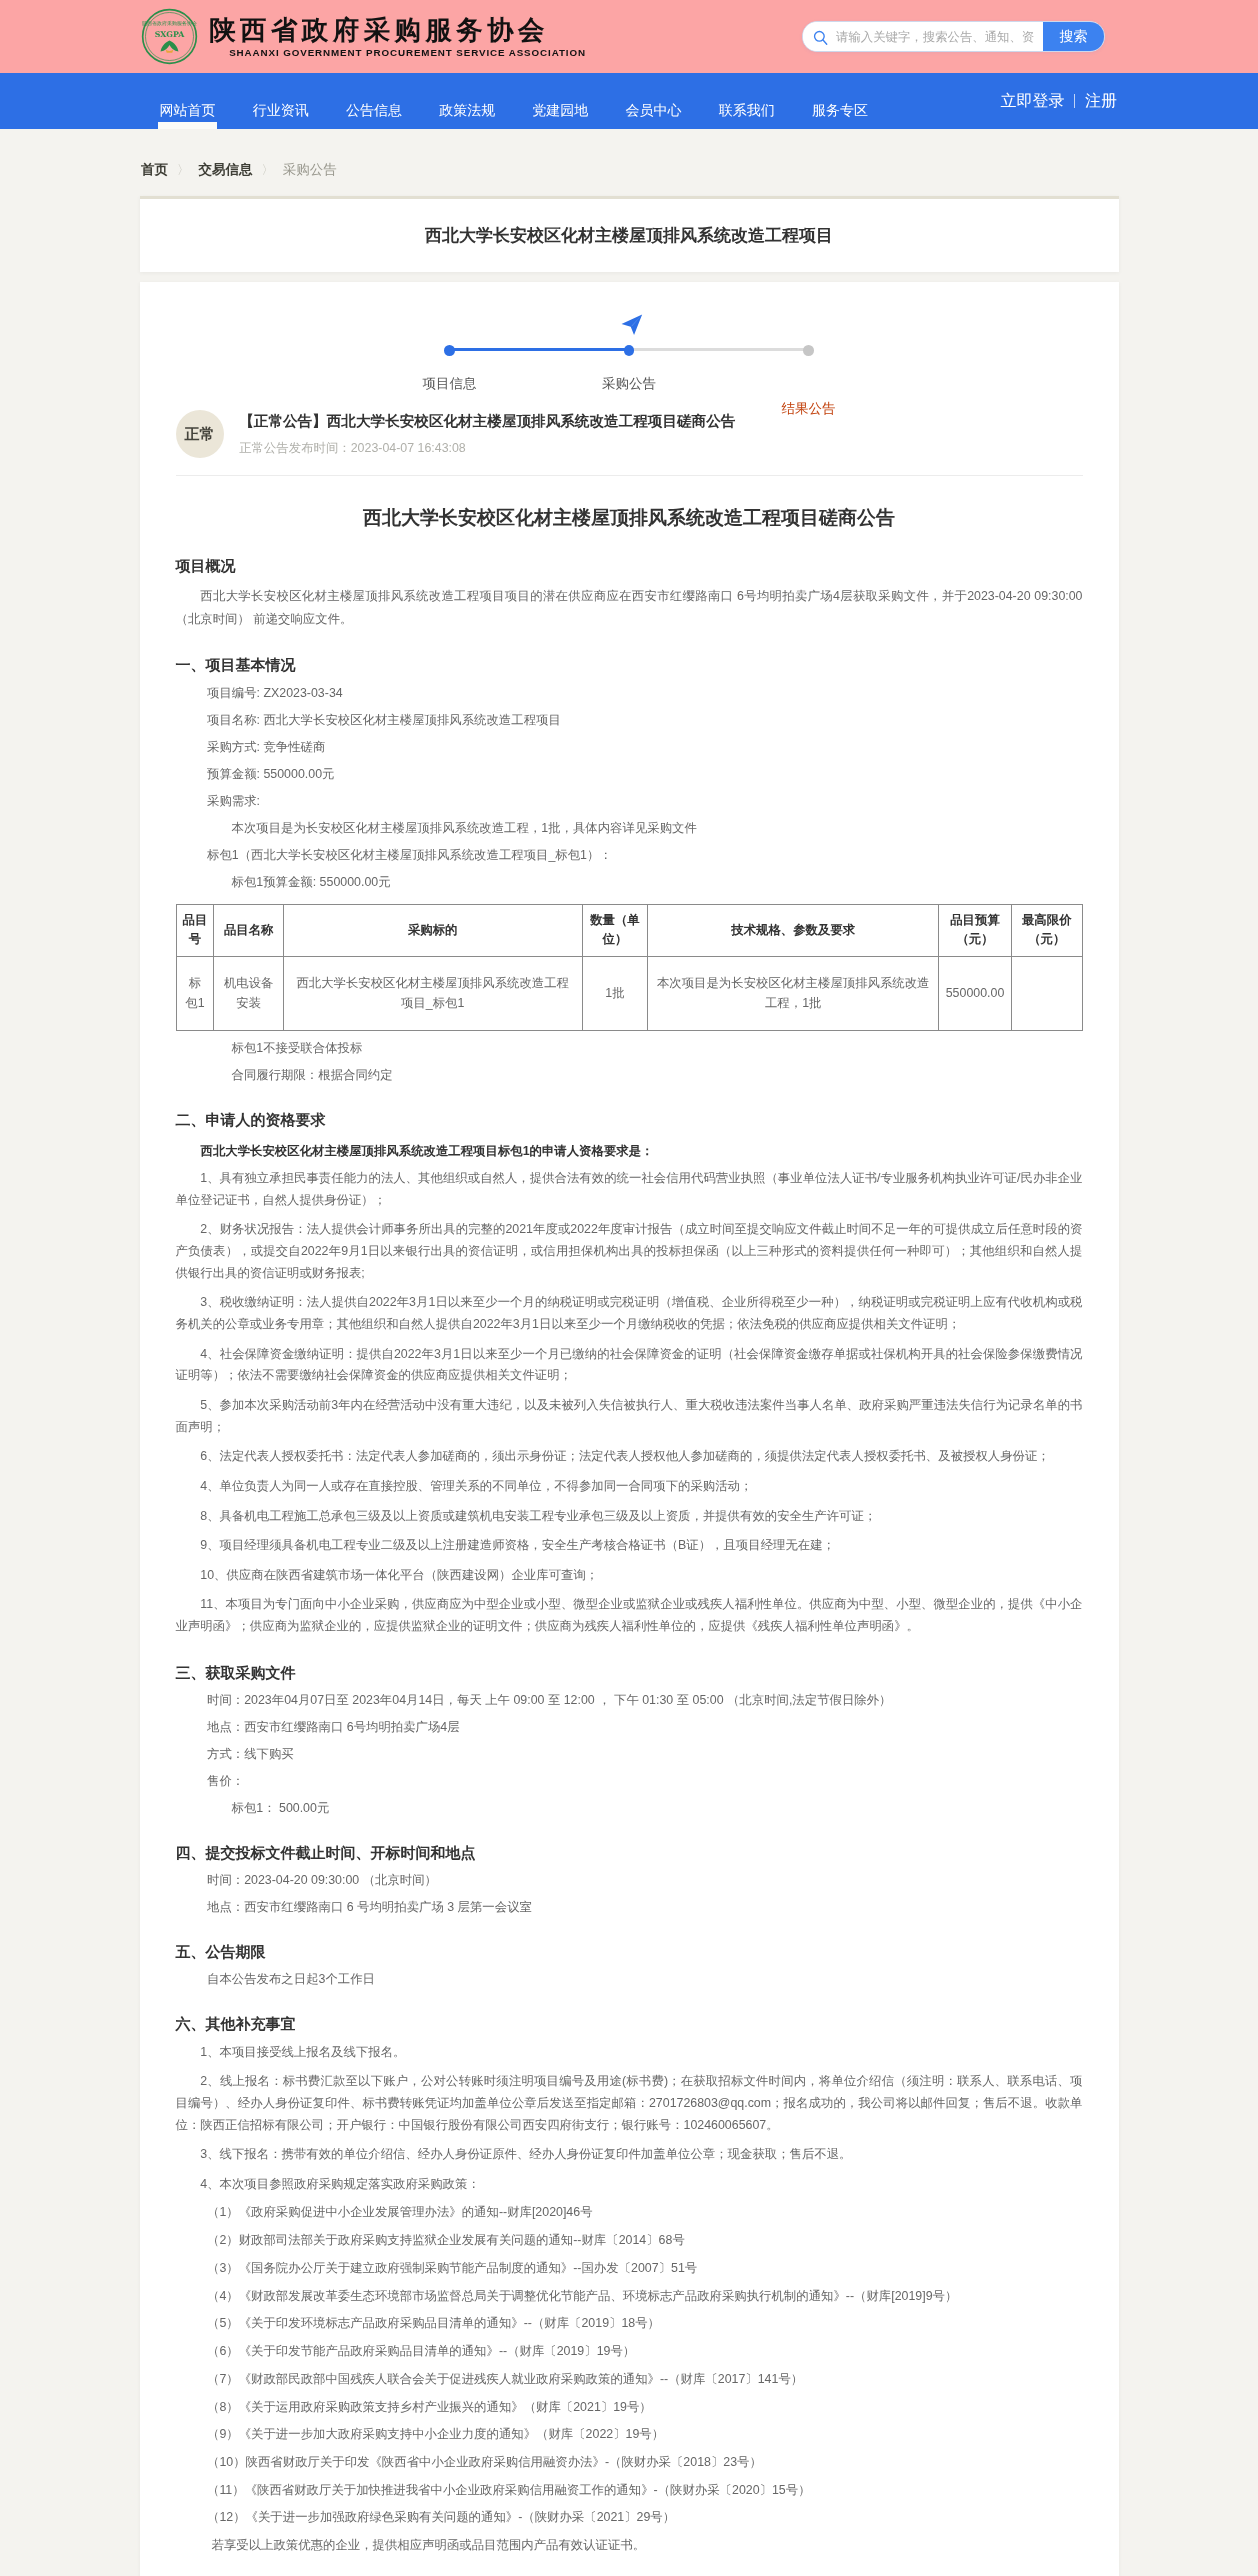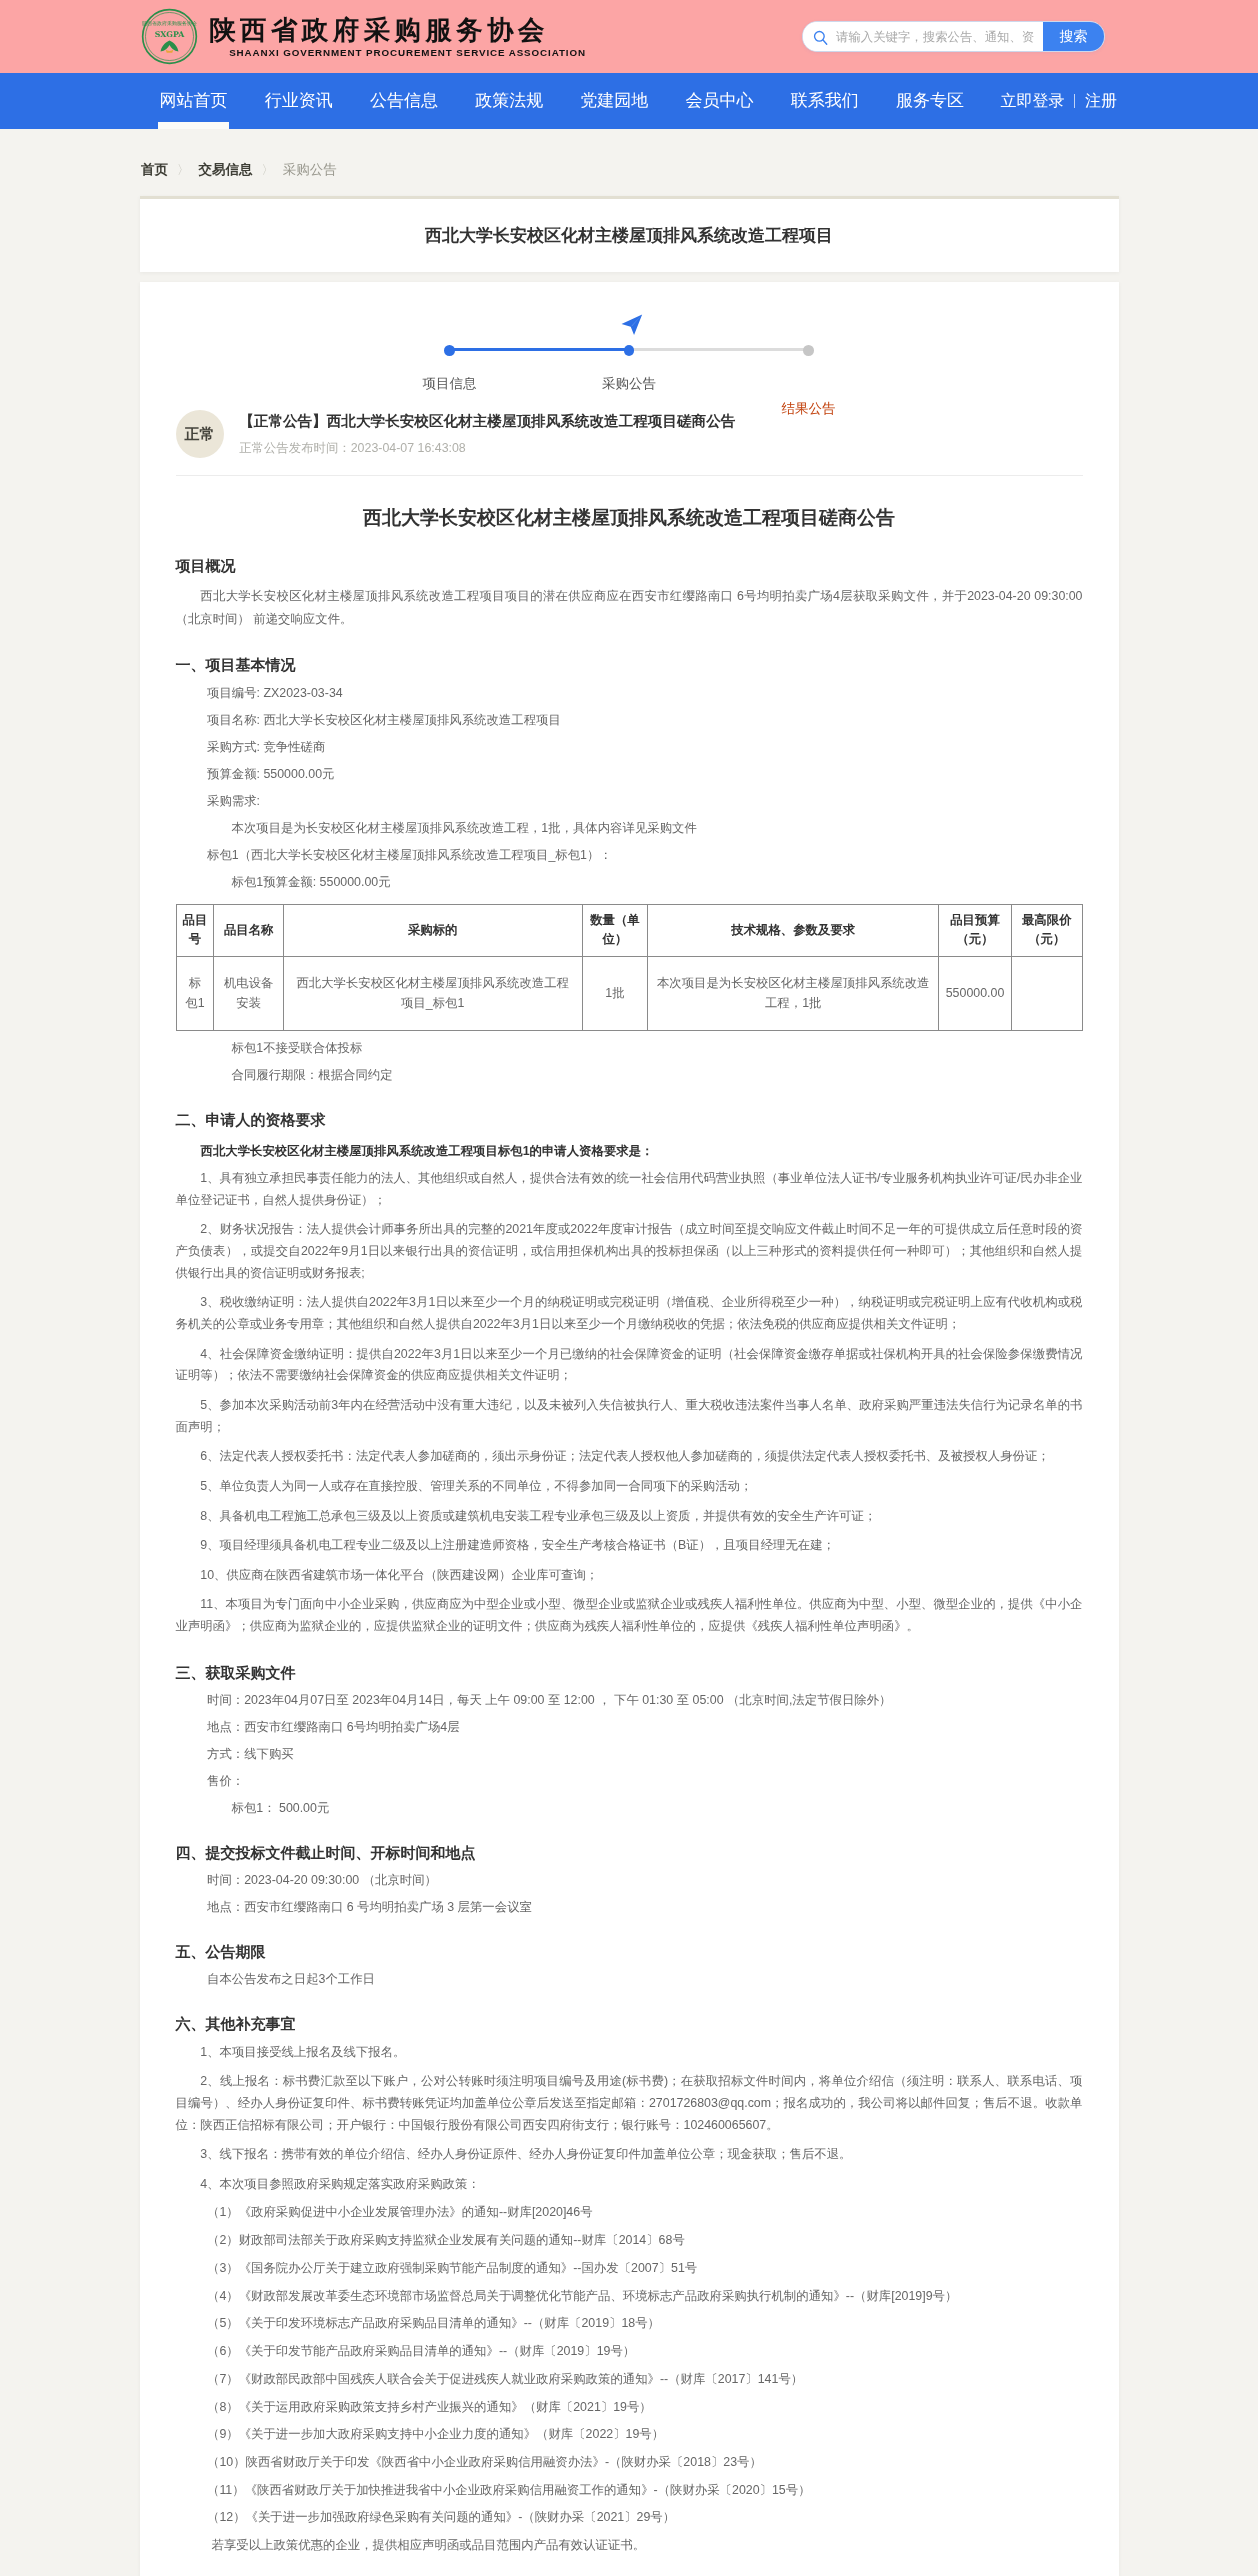--- a/index.html
+++ b/index.html
@@ -16,21 +16,21 @@
   .logo-zh{font-family:"DejaVu Serif","Liberation Serif",serif;font-weight:bold;font-size:26.4px;color:#121212;letter-spacing:4.5px;line-height:1.1;}
   .logo-en{font-size:9.8px;font-weight:bold;color:#121212;letter-spacing:0.9px;margin-top:3.4px;margin-left:20px;}
   .search{position:relative;display:flex;width:303px;height:31.5px;border:0.6px solid #cdd8ec;border-radius:15px;background:#fff;overflow:hidden;box-shadow:0 1.1px 3.4px rgba(45,111,229,.08);}
   .search input{flex:1;border:0;outline:0;padding:0 9px 0 33px;font-size:12.4px;color:#555;}
   .search input::placeholder{color:#a9a9a9;}
   .search-icon{position:absolute;left:9px;top:7.3px;width:17px;height:17px;}
   .search button{width:61px;background:#3c82f0;color:#fff;border:0;font-size:14px;cursor:pointer;font-family:inherit;}
   
   .nav{height:56px;background:#2d6fe5;display:flex;align-items:center;padding:0 141px;}
   .nav-items{display:flex;height:100%;}
-  .nav-item{position:relative;color:#fff;font-size:17px;line-height:56px;padding:0 18.6px;cursor:pointer;white-space:nowrap;}
+  .nav-item{position:relative;color:#fff;font-size:14px;line-height:56px;padding:0 18.6px;cursor:pointer;white-space:nowrap;margin-top:9px;}
   .nav-item.active::after{content:"";position:absolute;left:17px;right:17px;bottom:0;height:6.7px;background:#fbfbf8;}
   .nav-auth{margin-left:auto;display:flex;align-items:center;font-size:16px;color:#fff;}
   .nav-auth .divider{width:0.6px;height:14.6px;background:rgba(255,255,255,.7);margin:0 10px;}
   .nav-auth span{cursor:pointer;}
   
   .breadcrumb{padding:31.5px 0 17px 141px;font-size:13.5px;color:#999;display:flex;align-items:center;}
   .crumb{color:#99988e;}
   .crumb.crumb-strong{color:#3e3e36;font-weight:bold;}
   .crumb + .crumb::before{content:"〉";color:#c9c8bf;font-weight:normal;margin:0 9px;font-size:12.4px;}
   
@@ -226,21 +226,21 @@
 
     <div class="sec-h">二、申请人的资格要求</div>
     <p class="req-intro">西北大学长安校区化材主楼屋顶排风系统改造工程项目标包1的申请人资格要求是：</p>
     <div>
         <p class="req-item">1、具有独立承担民事责任能力的法人、其他组织或自然人，提供合法有效的统一社会信用代码营业执照（事业单位法人证书/专业服务机构执业许可证/民办非企业单位登记证书，自然人提供身份证）；</p>
         <p class="req-item">2、财务状况报告：法人提供会计师事务所出具的完整的2021年度或2022年度审计报告（成立时间至提交响应文件截止时间不足一年的可提供成立后任意时段的资产负债表），或提交自2022年9月1日以来银行出具的资信证明，或信用担保机构出具的投标担保函（以上三种形式的资料提供任何一种即可）；其他组织和自然人提供银行出具的资信证明或财务报表;</p>
         <p class="req-item">3、税收缴纳证明：法人提供自2022年3月1日以来至少一个月的纳税证明或完税证明（增值税、企业所得税至少一种），纳税证明或完税证明上应有代收机构或税务机关的公章或业务专用章；其他组织和自然人提供自2022年3月1日以来至少一个月缴纳税收的凭据；依法免税的供应商应提供相关文件证明；</p>
         <p class="req-item">4、社会保障资金缴纳证明：提供自2022年3月1日以来至少一个月已缴纳的社会保障资金的证明（社会保障资金缴存单据或社保机构开具的社会保险参保缴费情况证明等）；依法不需要缴纳社会保障资金的供应商应提供相关文件证明；</p>
         <p class="req-item">5、参加本次采购活动前3年内在经营活动中没有重大违纪，以及未被列入失信被执行人、重大税收违法案件当事人名单、政府采购严重违法失信行为记录名单的书面声明；</p>
         <p class="req-item">6、法定代表人授权委托书：法定代表人参加磋商的，须出示身份证；法定代表人授权他人参加磋商的，须提供法定代表人授权委托书、及被授权人身份证；</p>
-        <p class="req-item">5、单位负责人为同一人或存在直接控股、管理关系的不同单位，不得参加同一合同项下的采购活动；</p>
+        <p class="req-item">4、单位负责人为同一人或存在直接控股、管理关系的不同单位，不得参加同一合同项下的采购活动；</p>
         <p class="req-item">8、具备机电工程施工总承包三级及以上资质或建筑机电安装工程专业承包三级及以上资质，并提供有效的安全生产许可证；</p>
         <p class="req-item">9、项目经理须具备机电工程专业二级及以上注册建造师资格，安全生产考核合格证书（B证），且项目经理无在建；</p>
         <p class="req-item">10、供应商在陕西省建筑市场一体化平台（陕西建设网）企业库可查询；</p>
         <p class="req-item">11、本项目为专门面向中小企业采购，供应商应为中型企业或小型、微型企业或监狱企业或残疾人福利性单位。供应商为中型、小型、微型企业的，提供《中小企业声明函》；供应商为监狱企业的，应提供监狱企业的证明文件；供应商为残疾人福利性单位的，应提供《残疾人福利性单位声明函》。</p>
       </div>
 
     <div class="sec-h">三、获取采购文件</div>
     <div>
         <p class="line ind-1">时间：2023年04月07日至 2023年04月14日，每天 上午 09:00 至 12:00 ， 下午 01:30 至 05:00 （北京时间,法定节假日除外）</p>
         <p class="line ind-1">地点：西安市红缨路南口 6号均明拍卖广场4层</p>

